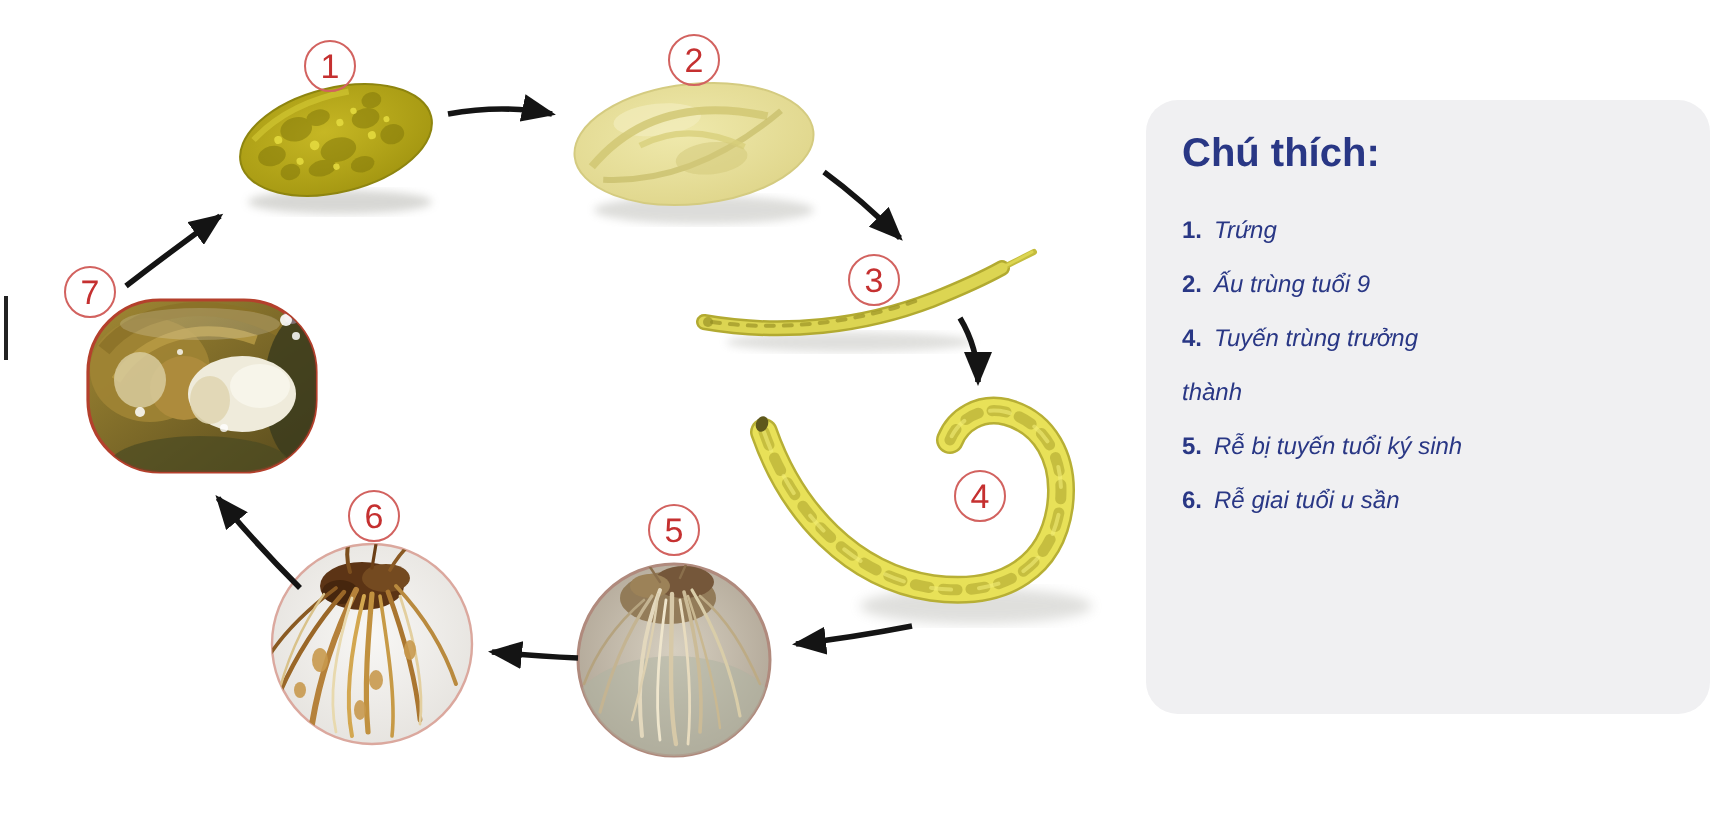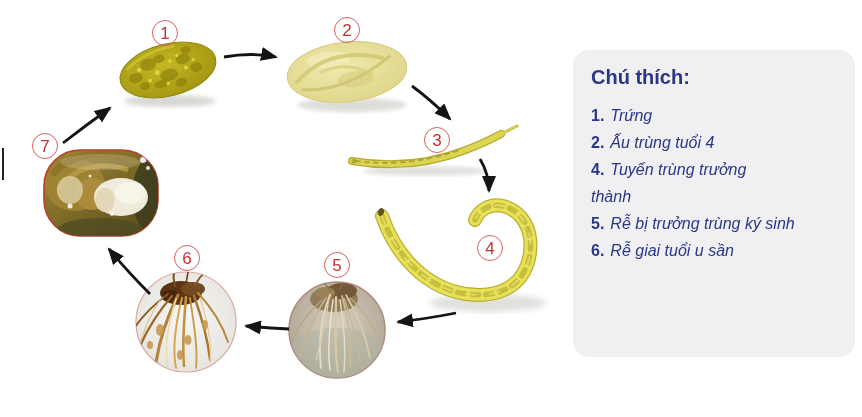--- a/index.html
+++ b/index.html
@@ -17,21 +17,21 @@
     font-size:17px; line-height:1; background:transparent;
   }
 
   
   .legend {
     position:absolute; left:573px; top:50px; width:282px; height:307px;
     background:#f0f0f2; border-radius:16px; box-sizing:border-box;
     padding:12px 12px 0 18px; color:#293785;
   }
   .legend-title { font-size:20px; font-weight:bold; margin:4px 0 13px 0; }
-  .legend-item  { font-size:16px; line-height:27px; font-style:italic; }
+  .legend-item  { font-size:12px; line-height:27px; font-style:italic; }
   .li-num { font-style:normal; font-weight:bold; margin-right:6px; }
   .li-txt { white-space:pre-line; }
 
   .edge-mark { position:absolute; left:2px; top:148px; width:2px; height:32px; background:#222; }
 </style>
 </head>
 <body>
 
 <div class="canvas">
 
@@ -245,28 +245,28 @@
   <div class="badge" style="left:324px; top:252px;">5</div>
   <div class="badge" style="left:174px; top:245px;">6</div>
   <div class="badge" style="left:32px;  top:133px;">7</div>
 
   <div class="legend">
     <div class="legend-title">Chú thích:</div>
     <div class="legend-item">
       <span class="li-num">1.</span><span class="li-txt">Trứng</span>
     </div>
     <div class="legend-item">
-      <span class="li-num">2.</span><span class="li-txt">Ấu trùng tuổi 4</span>
+      <span class="li-num">2.</span><span class="li-txt">Ấu trùng tuổi 9</span>
     </div>
     <div class="legend-item">
       <span class="li-num">4.</span><span class="li-txt">Tuyến trùng trưởng
 thành</span>
     </div>
     <div class="legend-item">
-      <span class="li-num">5.</span><span class="li-txt">Rễ bị trưởng trùng ký sinh</span>
+      <span class="li-num">5.</span><span class="li-txt">Rễ bị tuyến tuổi ký sinh</span>
     </div>
     <div class="legend-item">
       <span class="li-num">6.</span><span class="li-txt">Rễ giai tuổi u sần</span>
     </div>
   </div>
 
   <div class="edge-mark"></div>
 </div>
 
 </body></html>

